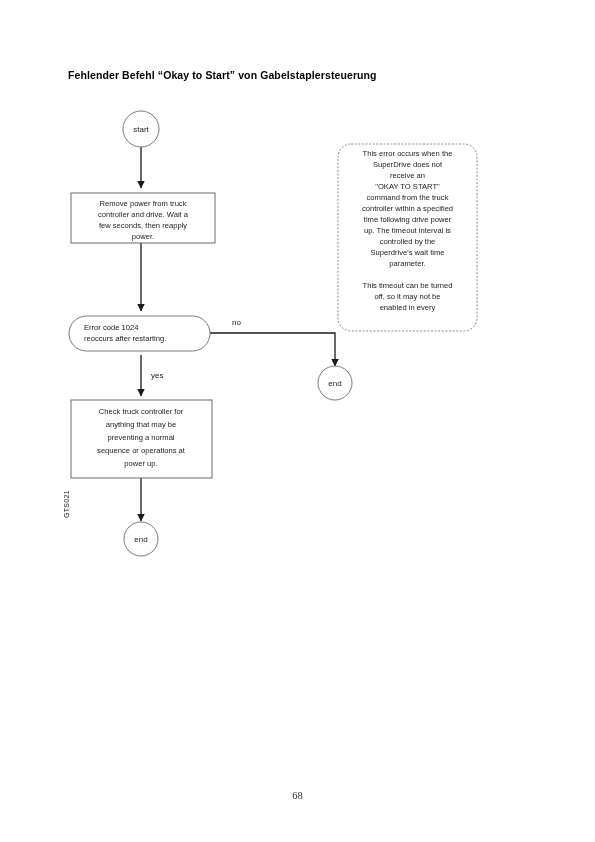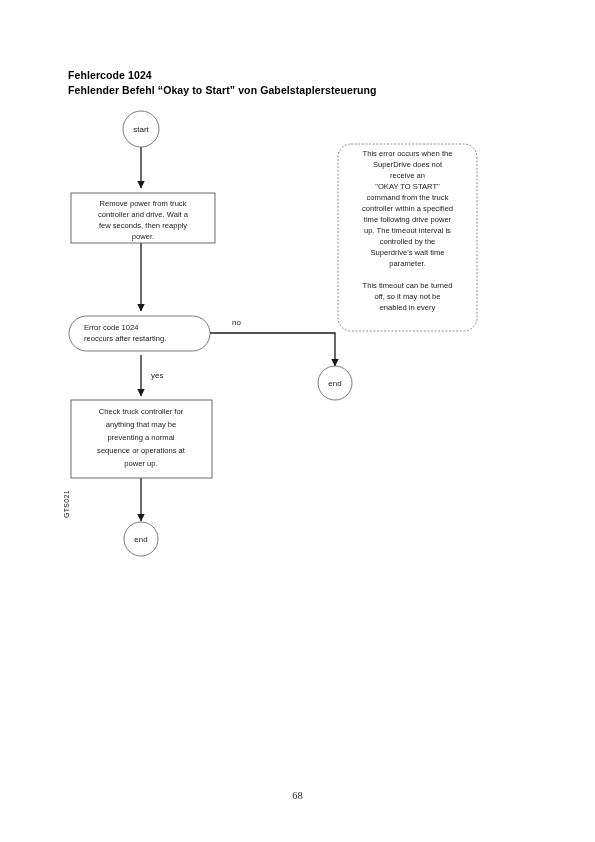--- a/index.html
+++ b/index.html
@@ -106,21 +106,20 @@
     font-size: 10.5px;
     color: #2b2b2b;
   }
 </style>
 </head>
 <body>
 
 <div class="page">
 
   <div class="title-block">
-    <div class="title-line">Fehlercode 1024</div>
     <div class="title-line">Fehlender Befehl “Okay to Start” von Gabelstaplersteuerung</div>
   </div>
 
   <svg class="flow-svg" width="595" height="700">
     <defs>
       <marker id="arrowhead" markerWidth="7" markerHeight="7" refX="5.6" refY="3" orient="auto">
         <path d="M0,0 L6,3 L0,6 Z" fill="#1a1a1a"></path>
       </marker>
     </defs>
 

